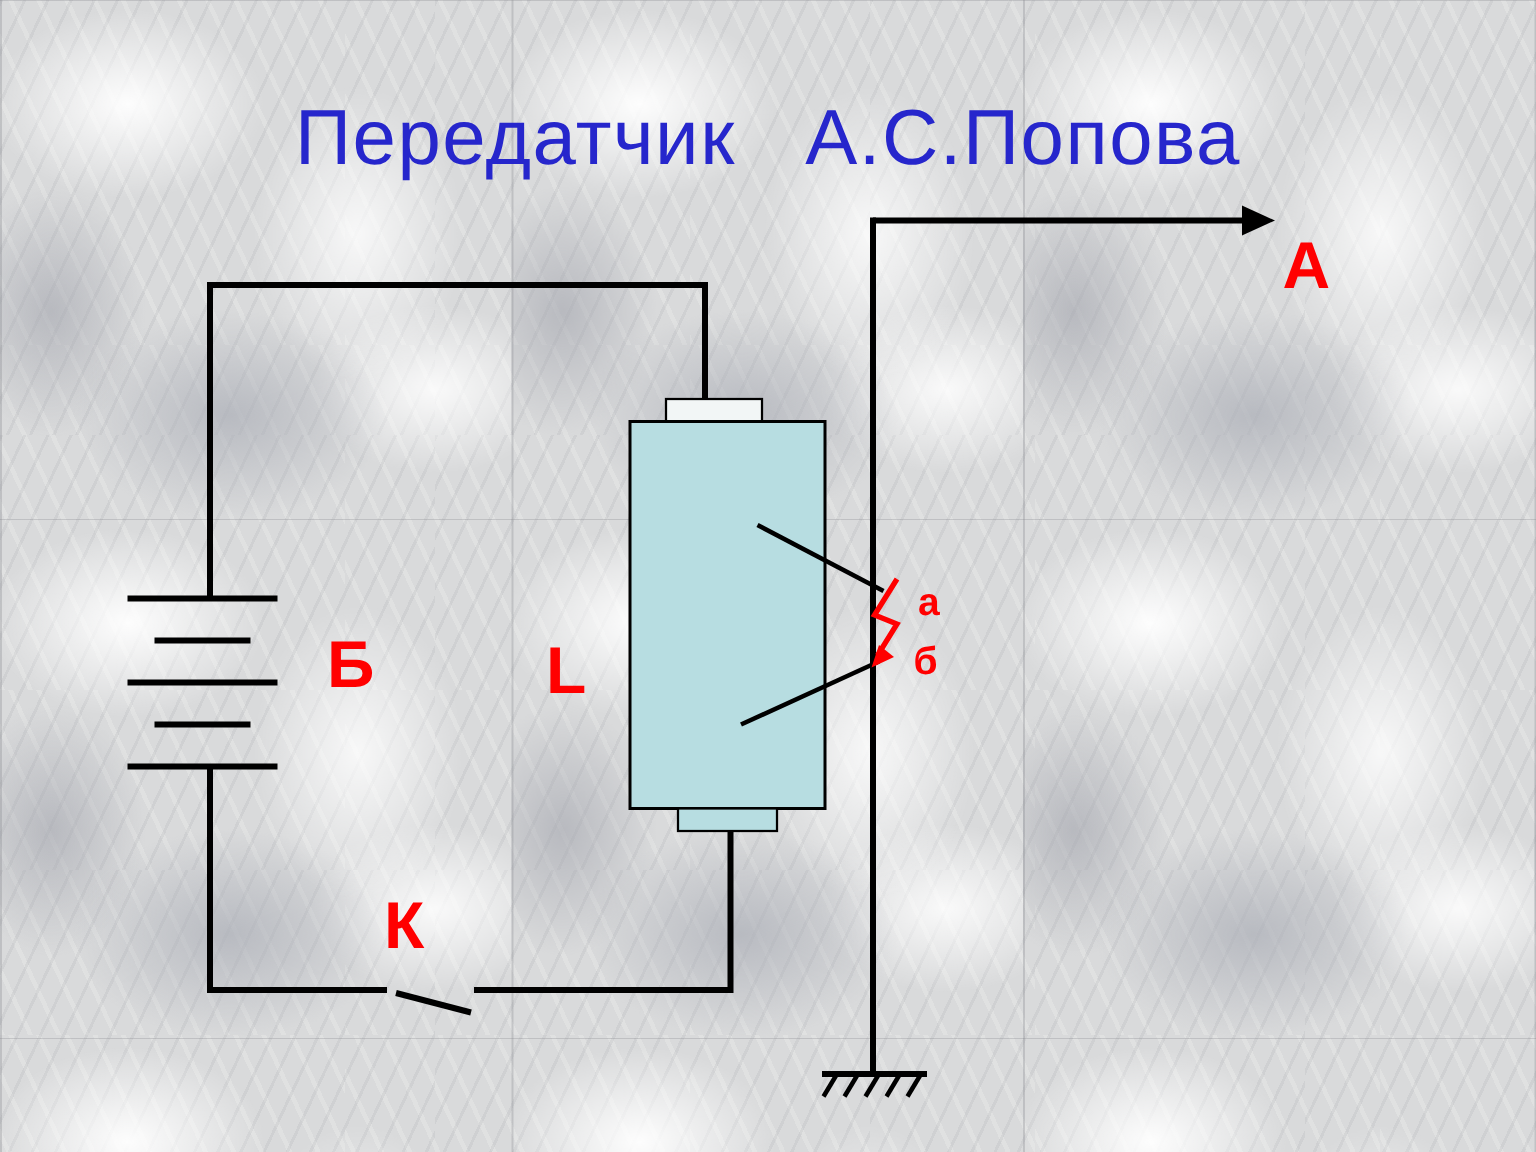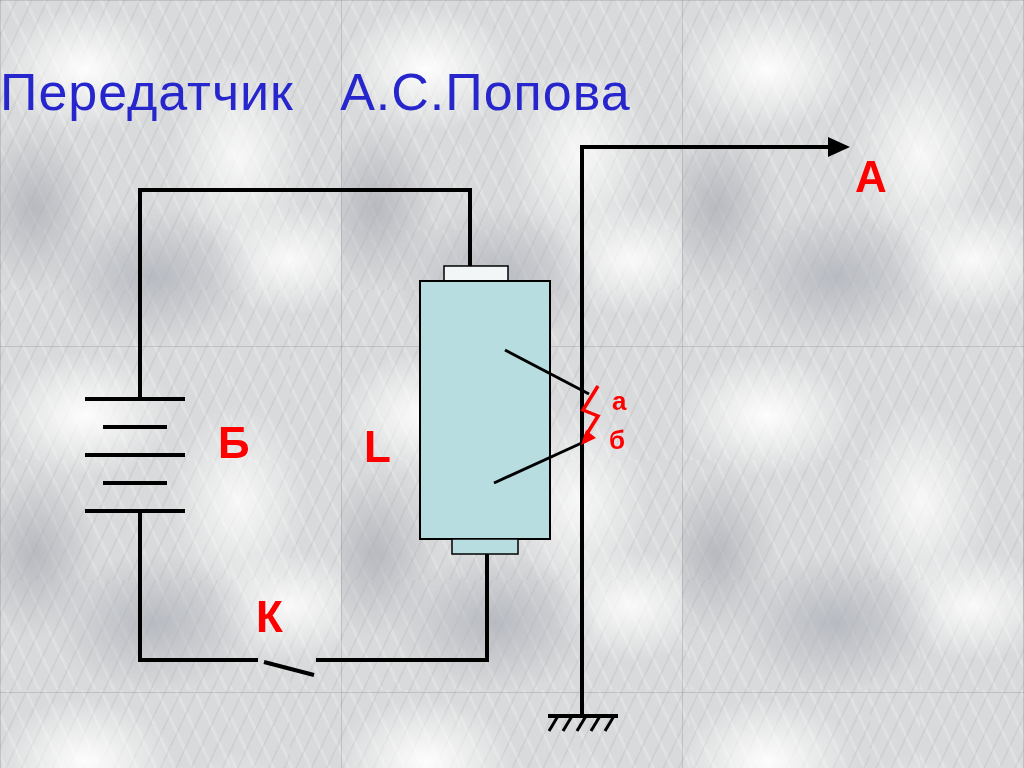--- a/index.html
+++ b/index.html
@@ -19,21 +19,21 @@
       repeating-linear-gradient(115deg, rgba(120,122,130,.10) 0 2px, transparent 2px 14px),
       repeating-linear-gradient(65deg, rgba(255,255,255,.18) 0 3px, transparent 3px 17px);
     background-size:
       341px 346px, 341px 346px,
       341px 346px, 341px 346px, 341px 346px, 341px 346px, 341px 346px,
       290px 290px, 230px 230px;
   }
 
   .title{
     position:absolute;top:62px;left:0;width:100%;
-    text-align:left;
+    text-align:center;
     font-size:52px;
     letter-spacing:1px;
     color:var(--color-title,#2626cc);
     white-space:pre;
   }
 
   .circuit{position:absolute;left:0;top:0;}
 
   .wire{stroke:var(--color-wire,#000);stroke-width:4;fill:none;}
   .thinwire{stroke:var(--color-wire,#000);stroke-width:3;fill:none;}

